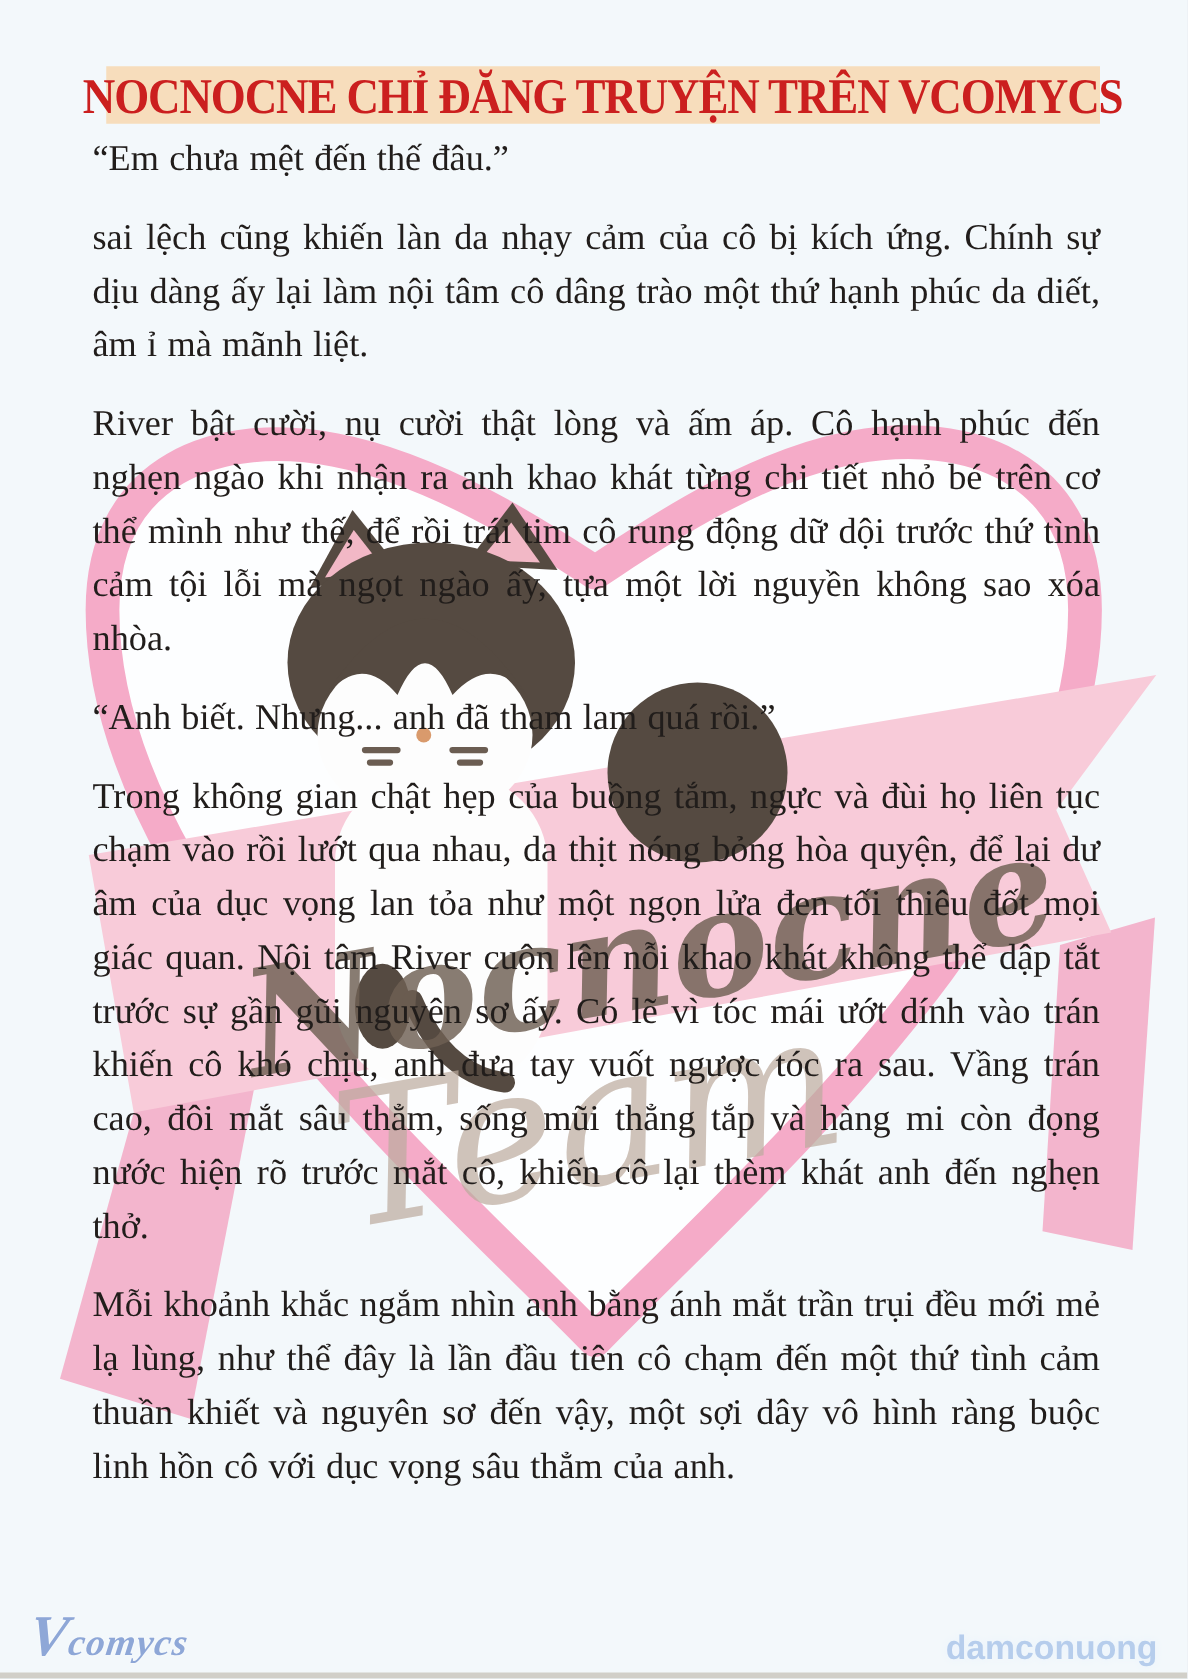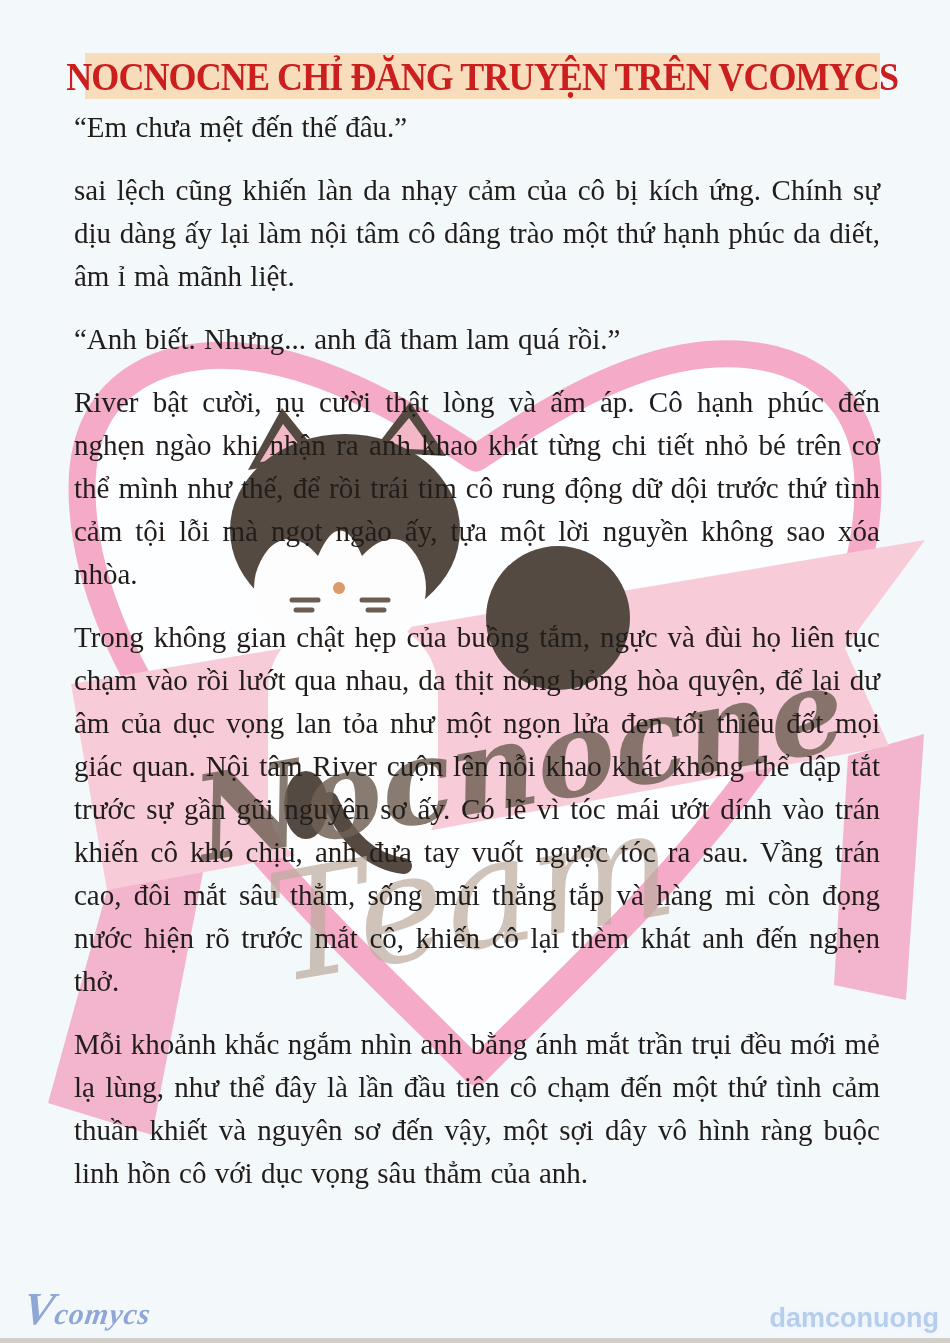--- a/index.html
+++ b/index.html
@@ -26,21 +26,21 @@
     text-align:justify;color:#211d1b;word-spacing:1px;
   }
   .vcomycs{
     position:absolute;left:24px;top:1282px;
     font-style:italic;font-weight:bold;font-size:30px;letter-spacing:1px;
     font-family:"Liberation Serif",serif;transform:skewX(-8deg);
     text-shadow:0 0 2px rgba(255,255,255,.8);
   }
   .vcomycs::first-letter{font-size:46px;}
   .damconuong{
-    position:absolute;right:11px;top:1303px;
+    position:absolute;right:24px;top:1303px;
     font-family:"Liberation Sans",sans-serif;font-weight:bold;font-size:27px;
     text-shadow:0 0 7px #eaf3fc;
   }
   .bottom-strip{position:absolute;left:0;bottom:0;width:100%;height:5px;}
 </style>
 </head>
 <body>
 
 <div class="page" style="background: rgb(243, 248, 251);">
 
@@ -84,22 +84,22 @@
     <text class="wm-team" x="472" y="948" font-size="150" text-anchor="middle" opacity="0.7" transform="rotate(-10 472 905)" style="fill: rgb(188, 171, 158);">Team</text>
   </svg>
 
   <div class="banner" style="background: rgb(247, 221, 188);">
     <span class="banner-text" style="color: rgb(203, 31, 31);">NOCNOCNE CHỈ ĐĂNG TRUYỆN TRÊN VCOMYCS</span>
   </div>
 
   <div class="story" style="color: rgb(33, 29, 27);">
     <p>“Em chưa mệt đến thế đâu.”</p>
     <p>sai lệch cũng khiến làn da nhạy cảm của cô bị kích ứng. Chính sự dịu dàng ấy lại làm nội tâm cô dâng trào một thứ hạnh phúc da diết, âm ỉ mà mãnh liệt.</p>
+    <p>River bật cười, nụ cười thật lòng và ấm áp. Cô hạnh phúc đến nghẹn ngào khi nhận ra anh khao khát từng chi tiết nhỏ bé trên cơ thể mình như thế, để rồi trái tim cô rung động dữ dội trước thứ tình cảm tội lỗi mà ngọt ngào ấy, tựa một lời nguyền không sao xóa nhòa.</p>
     <p>“Anh biết. Nhưng... anh đã tham lam quá rồi.”</p>
-    <p>River bật cười, nụ cười thật lòng và ấm áp. Cô hạnh phúc đến nghẹn ngào khi nhận ra anh khao khát từng chi tiết nhỏ bé trên cơ thể mình như thế, để rồi trái tim cô rung động dữ dội trước thứ tình cảm tội lỗi mà ngọt ngào ấy, tựa một lời nguyền không sao xóa nhòa.</p>
     <p>Trong không gian chật hẹp của buồng tắm, ngực và đùi họ liên tục chạm vào rồi lướt qua nhau, da thịt nóng bỏng hòa quyện, để lại dư âm của dục vọng lan tỏa như một ngọn lửa đen tối thiêu đốt mọi giác quan. Nội tâm River cuộn lên nỗi khao khát không thể dập tắt trước sự gần gũi nguyên sơ ấy. Có lẽ vì tóc mái ướt dính vào trán khiến cô khó chịu, anh đưa tay vuốt ngược tóc ra sau. Vầng trán cao, đôi mắt sâu thẳm, sống mũi thẳng tắp và hàng mi còn đọng nước hiện rõ trước mắt cô, khiến cô lại thèm khát anh đến nghẹn thở.</p>
     <p>Mỗi khoảnh khắc ngắm nhìn anh bằng ánh mắt trần trụi đều mới mẻ lạ lùng, như thể đây là lần đầu tiên cô chạm đến một thứ tình cảm thuần khiết và nguyên sơ đến vậy, một sợi dây vô hình ràng buộc linh hồn cô với dục vọng sâu thẳm của anh.</p>
   </div>
 
   <div class="vcomycs" style="color: rgb(142, 167, 215);">Vcomycs</div>
   <div class="damconuong" style="color: rgb(182, 205, 236);">damconuong</div>
 
   <div class="bottom-strip" style="background: rgb(209, 207, 200);"></div>
 </div>
 

